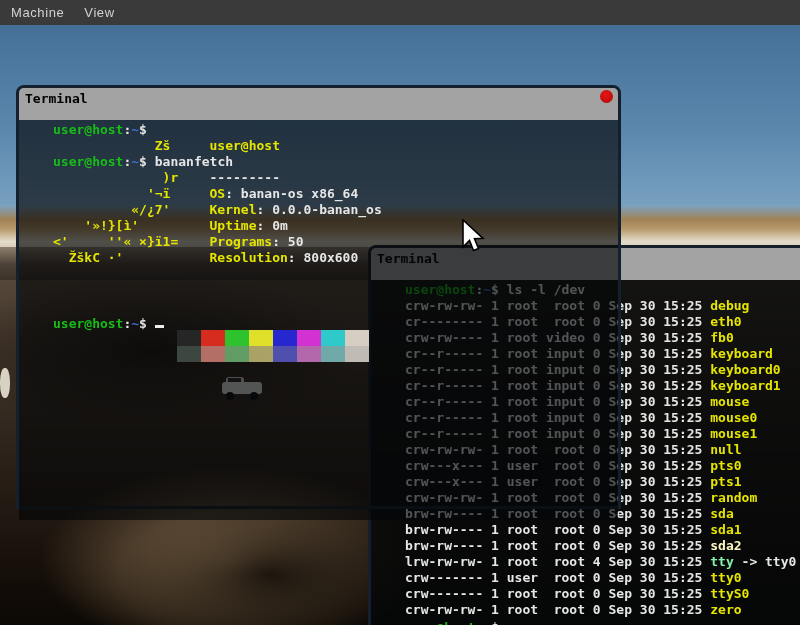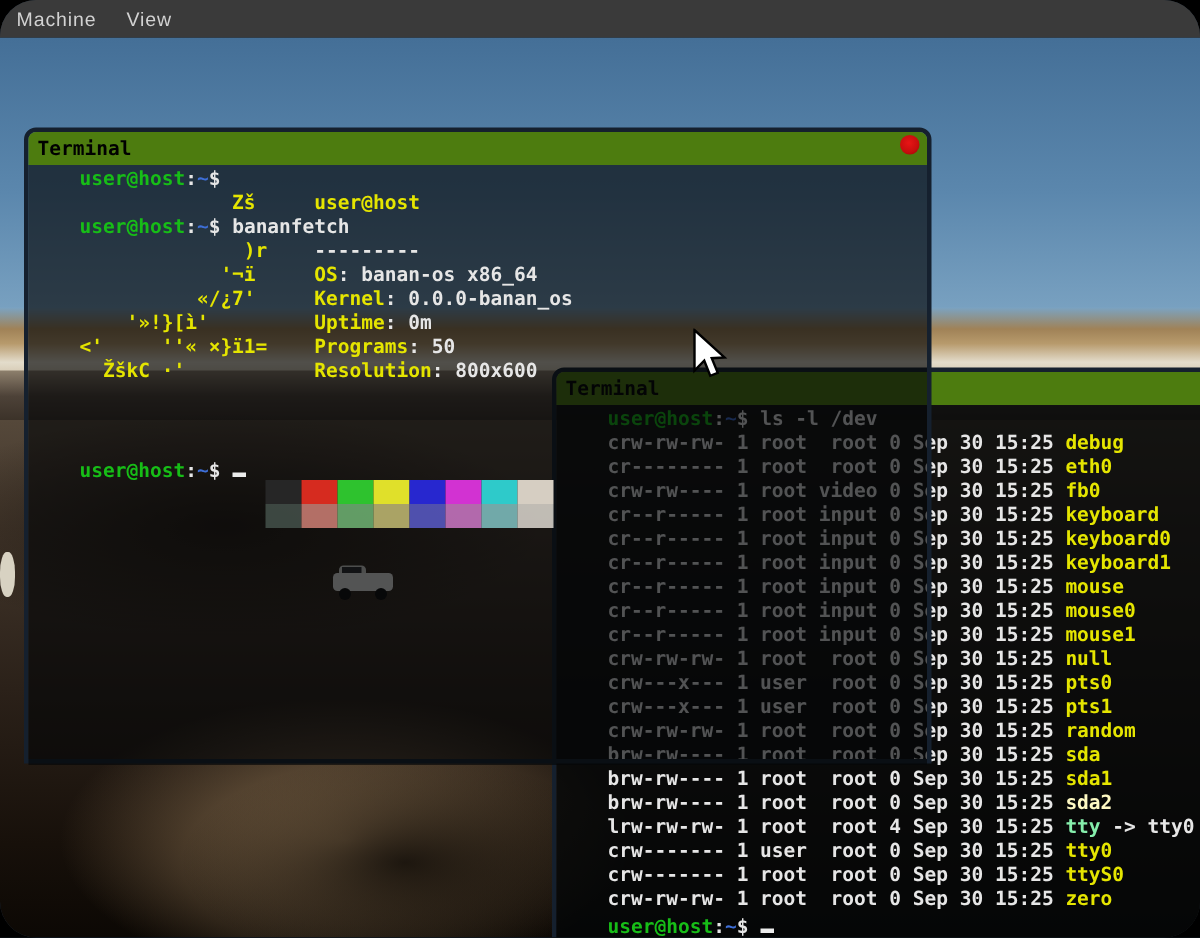--- a/index.html
+++ b/index.html
@@ -1,17 +1,17 @@
 <!DOCTYPE html>
 <html><head>
 <meta charset="utf-8">
 <style>
   html,body{margin:0;padding:0;background:#000;}
   #screen{position:relative;width:800px;height:625px;overflow:hidden;background:#203040;
-          font-family:"DejaVu Sans Mono",monospace;border-radius:24px;}
+          font-family:"DejaVu Sans Mono",monospace;}
   
   #menubar{position:absolute;left:0;top:0;width:800px;height:25px;background:#3a3a3a;
            font-family:"Liberation Sans",sans-serif;font-size:13px;color:#d2d2d2;
            line-height:25px;letter-spacing:.6px;z-index:10;}
   #menubar span{margin-left:11px;margin-right:9px;}
   
   #photo{position:absolute;left:0;top:25px;width:800px;height:600px;z-index:0;overflow:hidden;}
   .sky{position:absolute;left:0;top:0;width:800px;height:188px;
        background:linear-gradient(180deg,#446f97 0%,#5b87ad 55%,#7ba3c2 100%);}
   .hills{position:absolute;left:0;top:180px;width:800px;height:48px;
@@ -28,21 +28,21 @@
        background:radial-gradient(closest-side,rgba(10,7,4,.8),rgba(10,7,4,0));}
   .chalk{position:absolute;left:0px;top:343px;width:10px;height:30px;background:#d8d2c2;border-radius:45%;}
   .truck{position:absolute;left:222px;top:352px;width:42px;height:24px;}
   .truck .body{position:absolute;left:0;top:5px;width:40px;height:12px;background:#e9e9e6;border-radius:3px;}
   .truck .cab{position:absolute;left:4px;top:0;width:18px;height:8px;background:#d9d9d4;border-radius:3px 3px 0 0;}
   .truck .glass{position:absolute;left:6px;top:1px;width:13px;height:5px;background:#2c2c30;}
   .truck .w1,.truck .w2{position:absolute;top:15px;width:8px;height:8px;background:#0c0c0c;border-radius:50%;}
   .truck .w1{left:4px}.truck .w2{left:28px}
   
   .win{position:absolute;border:3px solid #15202e;box-sizing:border-box;}
-  .titlebar{height:22px;background:#4d7c0f;position:relative;}
+  .titlebar{height:32px;background:#a3a3a3;position:relative;}
   .titletext{font:bold 13px "DejaVu Sans Mono",monospace;color:#000;line-height:17px;padding-left:6px;}
   .closebtn{position:absolute;right:5px;top:2px;width:13px;height:13px;border-radius:50%;
             background:radial-gradient(circle at 45% 40%,#e81515 0%,#c60d0d 60%,#8f0202 100%);}
   #win2{left:368px;top:245px;width:446px;height:392px;border-radius:8px 0 0 0;z-index:1;}
   #win2 .titlebar{border-radius:5px 0 0 0;}
   #win1{left:16px;top:85px;width:605px;height:424px;border-radius:8px 8px 0 0;z-index:2;}
   #win1 .titlebar{border-radius:5px 5px 0 0;}
   .tcontent{position:relative;width:100%;box-sizing:border-box;padding:2px 0 0 2px;overflow:hidden;}
   #t1c{height:400px;background:rgba(4,6,8,0.66);}
   #t2c{height:368px;background:rgba(4,6,8,0.80);}

